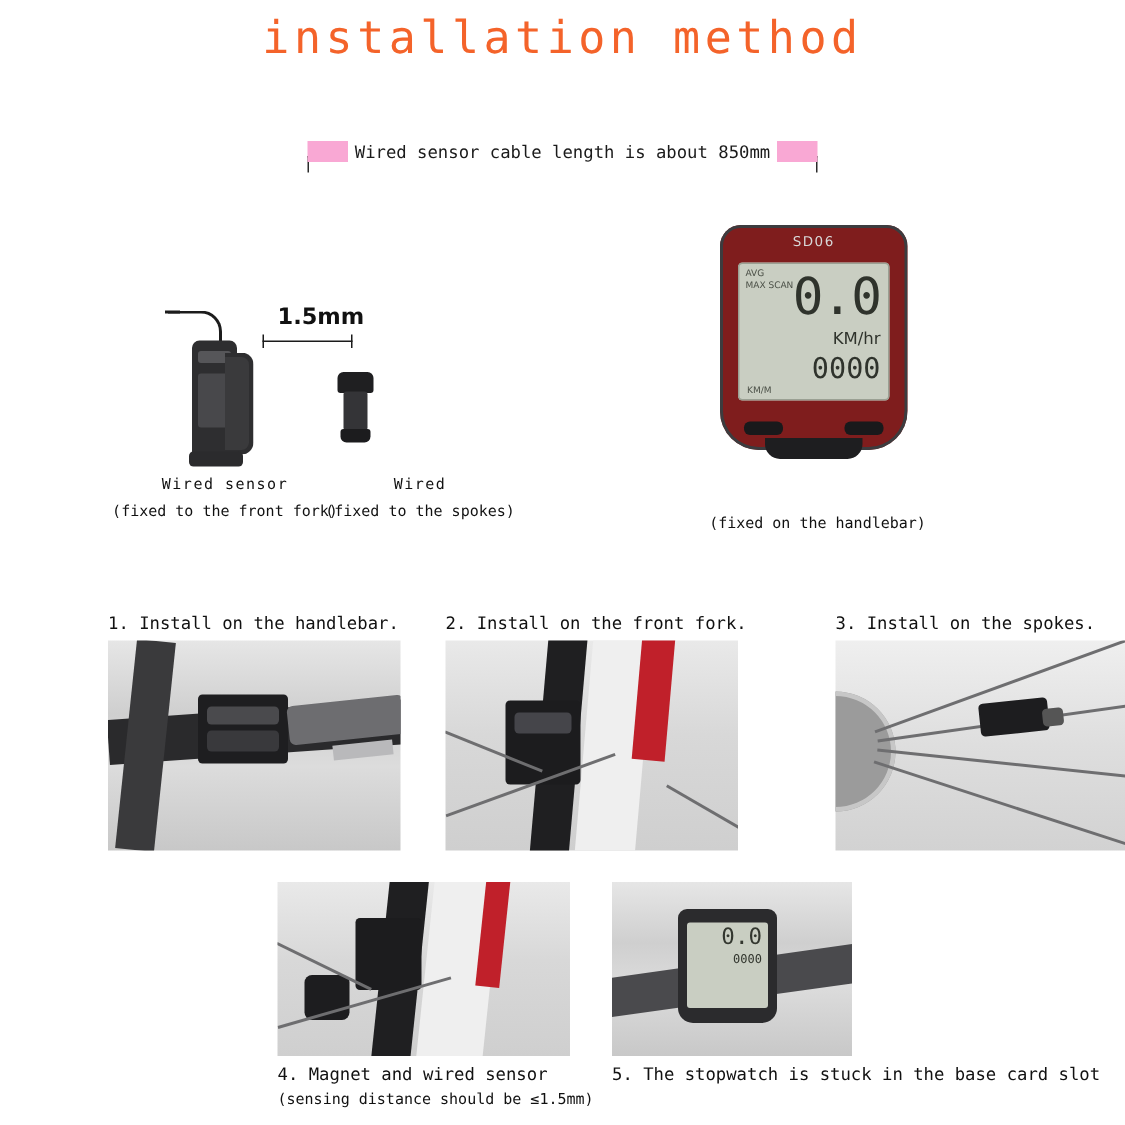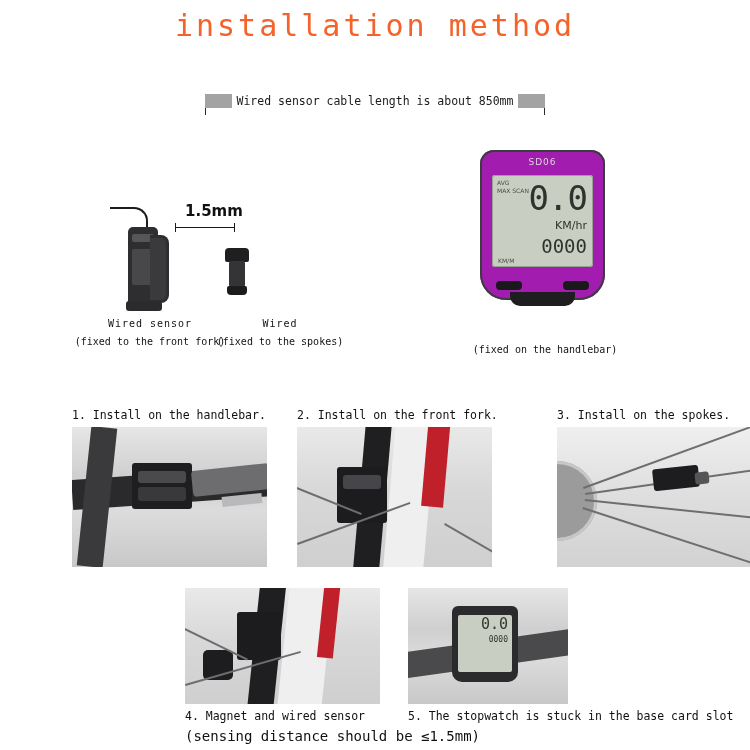--- a/index.html
+++ b/index.html
@@ -60,21 +60,21 @@
   .bracket .tick-l { left: 0; }
   .bracket .tick-r { right: 0; }
   .cable-label {
     position: absolute;
     left: 205px;
     top: 94px;
     width: 340px;
     text-align: center;
     font-size: 11.5px;
     color: #1b1b1b;
-    background: #a3a3a3;
+    background: #f9a8d4;
     letter-spacing: 0px;
   }
   .cable-label span {
     background: #fff;
     padding: 0 5px;
   }
 
   
   .dim15 {
     position: absolute;
@@ -227,21 +227,21 @@
     top: 150px;
     width: 125px;
     height: 160px;
   }
   .watch-shell {
     position: absolute;
     left: 0;
     top: 0;
     width: 125px;
     height: 150px;
-    background: #a21caf;
+    background: #7f1d1d;
     border-radius: 14px 14px 26px 26px;
     box-shadow: inset 0 0 0 2px #3c3c3f;
   }
   .watch-shell:after {
     content: "";
     position: absolute;
     left: 30px;
     bottom: -6px;
     width: 65px;
     height: 14px;
@@ -551,21 +551,21 @@
     <div class="photo ph-fork" style="width:195px;height:116px;">
       <div class="diag-tube" style="left:68px;top:-10px;width:26px;height:150px;background:#1f1f21;transform:rotate(6deg);"></div>
       <div class="white-accent" style="left:98px;top:-10px;width:44px;height:150px;background:#efefef;transform:rotate(6deg);"></div>
       <div class="red-accent" style="left:136px;top:-10px;width:16px;height:80px;transform:rotate(6deg);"></div>
       <div class="blk-clip" style="left:52px;top:24px;width:44px;height:48px;background:#1c1c1e;"></div>
       <div class="sensor-mini" style="left:18px;top:62px;width:30px;height:30px;border-radius:5px;"></div>
       <div class="spoke" style="left:0;top:96px;width:120px;height:2px;transform:rotate(-16deg);"></div>
       <div class="spoke" style="left:0;top:40px;width:70px;height:2px;transform:rotate(26deg);"></div>
     </div>
     <div class="step-caption below">4. Magnet and wired sensor</div>
-    <div class="step-caption below" style="font-size:14px;">(sensing distance should be ≤1.5mm)</div>
+    <div class="step-caption below" style="font-size:10px;">(sensing distance should be ≤1.5mm)</div>
   </div>
 
   <div class="step" style="left:408px; top:588px;">
     <div class="photo ph-bar" style="width:160px;height:116px;">
       <div class="diag-tube" style="left:-10px;top:52px;width:190px;height:26px;background:#4a4a4d;transform:rotate(-8deg);"></div>
       <div class="watch-mini" style="left:44px;top:18px;width:66px;height:76px;">
         <div class="scr">
           <div class="num">0.0</div>
           <div class="num2">0000</div>
         </div>

